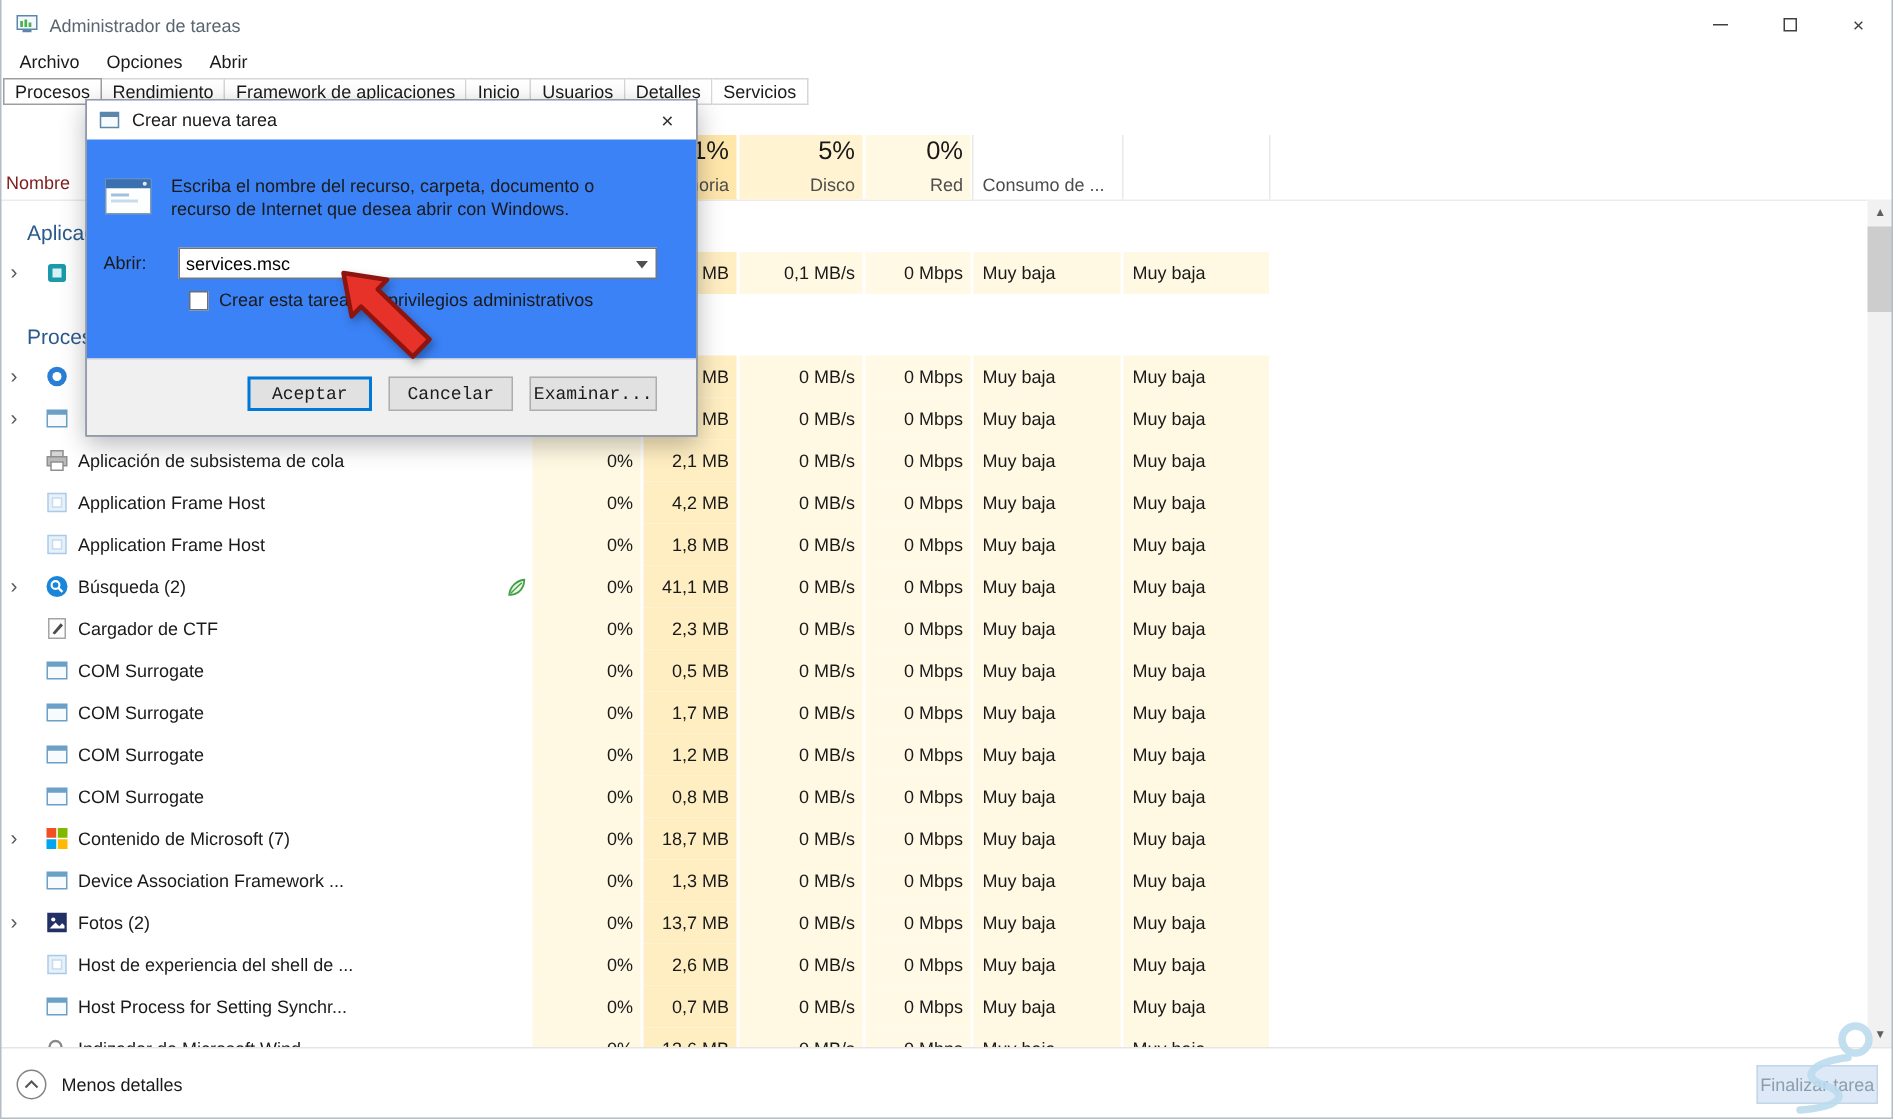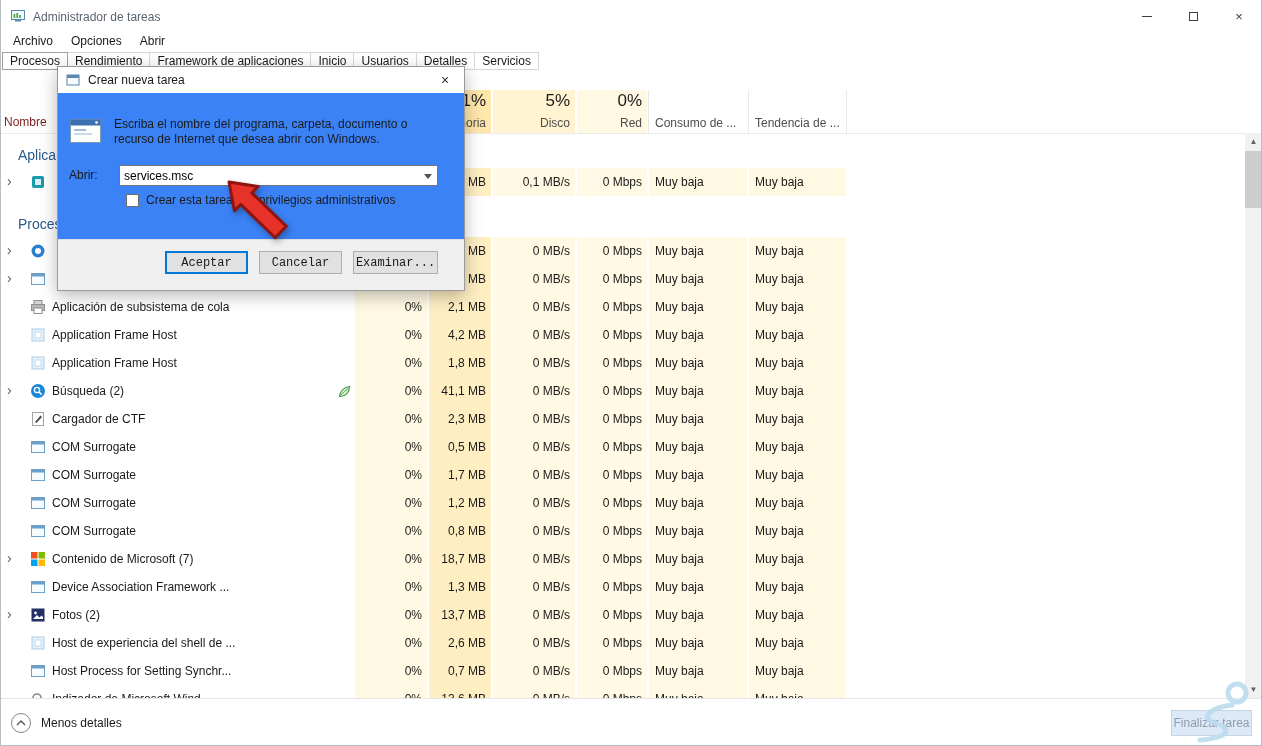--- a/index.html
+++ b/index.html
@@ -138,24 +138,20 @@
       <div class="lbl">Disco</div>
     </div>
     <div class="hc hc-net">
       <div class="pct">0%</div>
       <div class="lbl">Red</div>
     </div>
     <div class="hc hc-pow">
       <div class="pct"></div>
       <div class="lbl">Consumo de ...</div>
     </div>
-    <div class="hc hc-trend">
-      <div class="pct"></div>
-      <div class="lbl">Tendencia de ...</div>
-    </div>
   </div>
 
 <div class="rows">
     <div class="psection">
       <span>Aplicaciones</span>
     </div>
     <div class="prow">
       <span class="expander">›</span>
       <span class="picon"><svg width="16" height="16">
           <rect x="2" y="2" width="12" height="12" rx="2" fill="#1b9aaa"></rect>
@@ -445,21 +441,21 @@
   <div class="run-icon">
     <svg width="34" height="30">
         <rect x="1.5" y="3.5" width="30" height="23" fill="#fdfefe" stroke="#7f9cb5"></rect>
         <rect x="1.5" y="3.5" width="30" height="6" fill="#3a6fb0"></rect>
         <circle cx="27.5" cy="6.5" r="1.4" fill="#e8e8e8"></circle>
         <rect x="5" y="13" width="12" height="2" fill="#9fc0de"></rect>
         <rect x="5" y="17" width="18" height="2" fill="#c8dcee"></rect>
       </svg>
   </div>
   <div class="dlg-msg">
-    <div>Escriba el nombre del programa, carpeta, documento o</div>
+    <div>Escriba el nombre del recurso, carpeta, documento o</div>
     <div>recurso de Internet que desea abrir con Windows.</div>
   </div>
   <label class="abrir">Abrir:</label>
   <div class="combo">
     <input class="combo-input" value="services.msc" style="">
     <span class="combo-arrow"></span>
   </div>
   <span class="chk"></span>
   <span class="chk-label">Crear esta tarea con privilegios administrativos</span>
   <div class="dlg-footer"></div>

